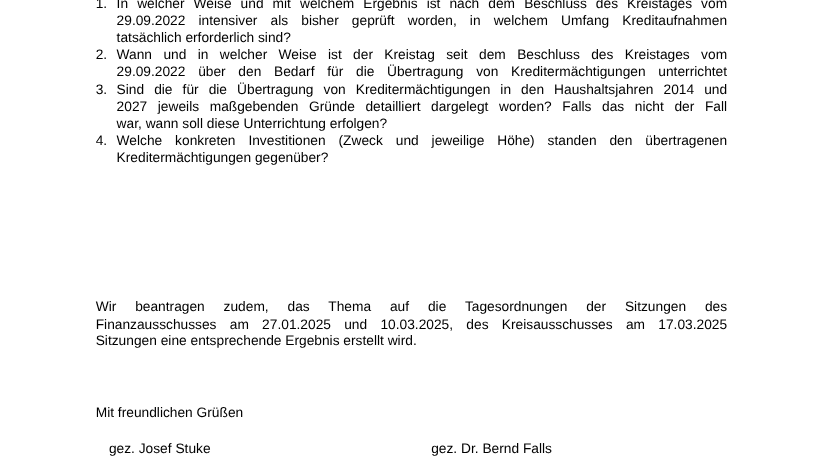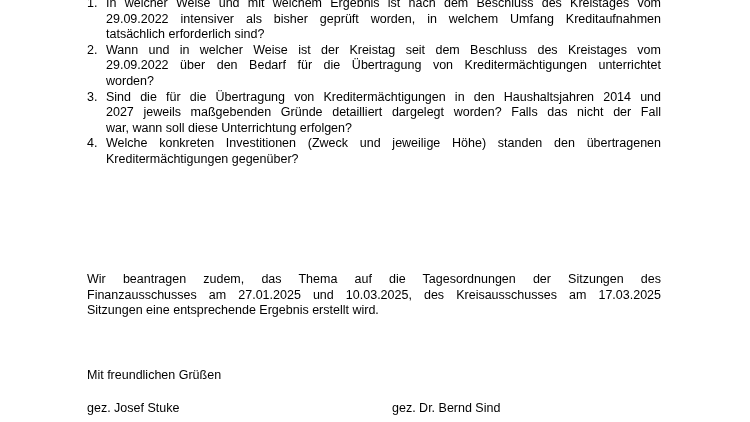--- a/index.html
+++ b/index.html
@@ -34,21 +34,21 @@
     margin-left: 19px;
   }
   .j {
     text-align: justify;
     text-align-last: justify;
   }
   .para { position: absolute; top: 272px; left: 0; width: 574px; }
   .ptext { display: block; }
   .closing { position: absolute; top: 368px; left: 0; width: 574px; }
   .sigrow { position: absolute; top: 401px; left: 0; width: 574px; height: 16px; }
-  .sig-left { position: absolute; left: 0; top: 0; white-space: nowrap; }
+  .sig-left { position: absolute; left: 12px; top: 0; white-space: nowrap; }
   .sig-right { position: absolute; left: 305px; top: 0; white-space: nowrap; }
 </style>
 </head>
 <body>
 
 <div class="page">
   <div class="content">
 
     <div class="qlist">
 
@@ -62,23 +62,20 @@
       <div class="lrow">
         <span class="ltext">tatsächlich erforderlich sind?</span>
       </div>
 
       <div class="lrow">
         <span class="num">2.</span>
         <span class="ltext j">Wann und in welcher Weise ist der Kreistag seit dem Beschluss des Kreistages vom</span>
       </div>
       <div class="lrow">
         <span class="ltext j">29.09.2022 über den Bedarf für die Übertragung von Kreditermächtigungen unterrichtet</span>
-      </div>
-      <div class="lrow">
-        <span class="ltext">worden?</span>
       </div>
 
       <div class="lrow">
         <span class="num">3.</span>
         <span class="ltext j">Sind die für die Übertragung von Kreditermächtigungen in den Haushaltsjahren 2014 und</span>
       </div>
       <div class="lrow">
         <span class="ltext j">2027 jeweils maßgebenden Gründe detailliert dargelegt worden? Falls das nicht der Fall</span>
       </div>
       <div class="lrow">
@@ -98,17 +95,17 @@
     <div class="para">
       <span class="ptext j">Wir beantragen zudem, das Thema auf die Tagesordnungen der Sitzungen des</span>
       <span class="ptext j">Finanzausschusses am 27.01.2025 und 10.03.2025, des Kreisausschusses am 17.03.2025</span>
       <span class="ptext">Sitzungen eine entsprechende Ergebnis erstellt wird.</span>
     </div>
 
     <div class="closing">Mit freundlichen Grüßen</div>
 
     <div class="sigrow">
       <span class="sig-left">gez. Josef Stuke</span>
-      <span class="sig-right">gez. Dr. Bernd Sind</span>
+      <span class="sig-right">gez. Dr. Bernd Falls</span>
     </div>
 
   </div>
 </div>
 
 </body></html>

